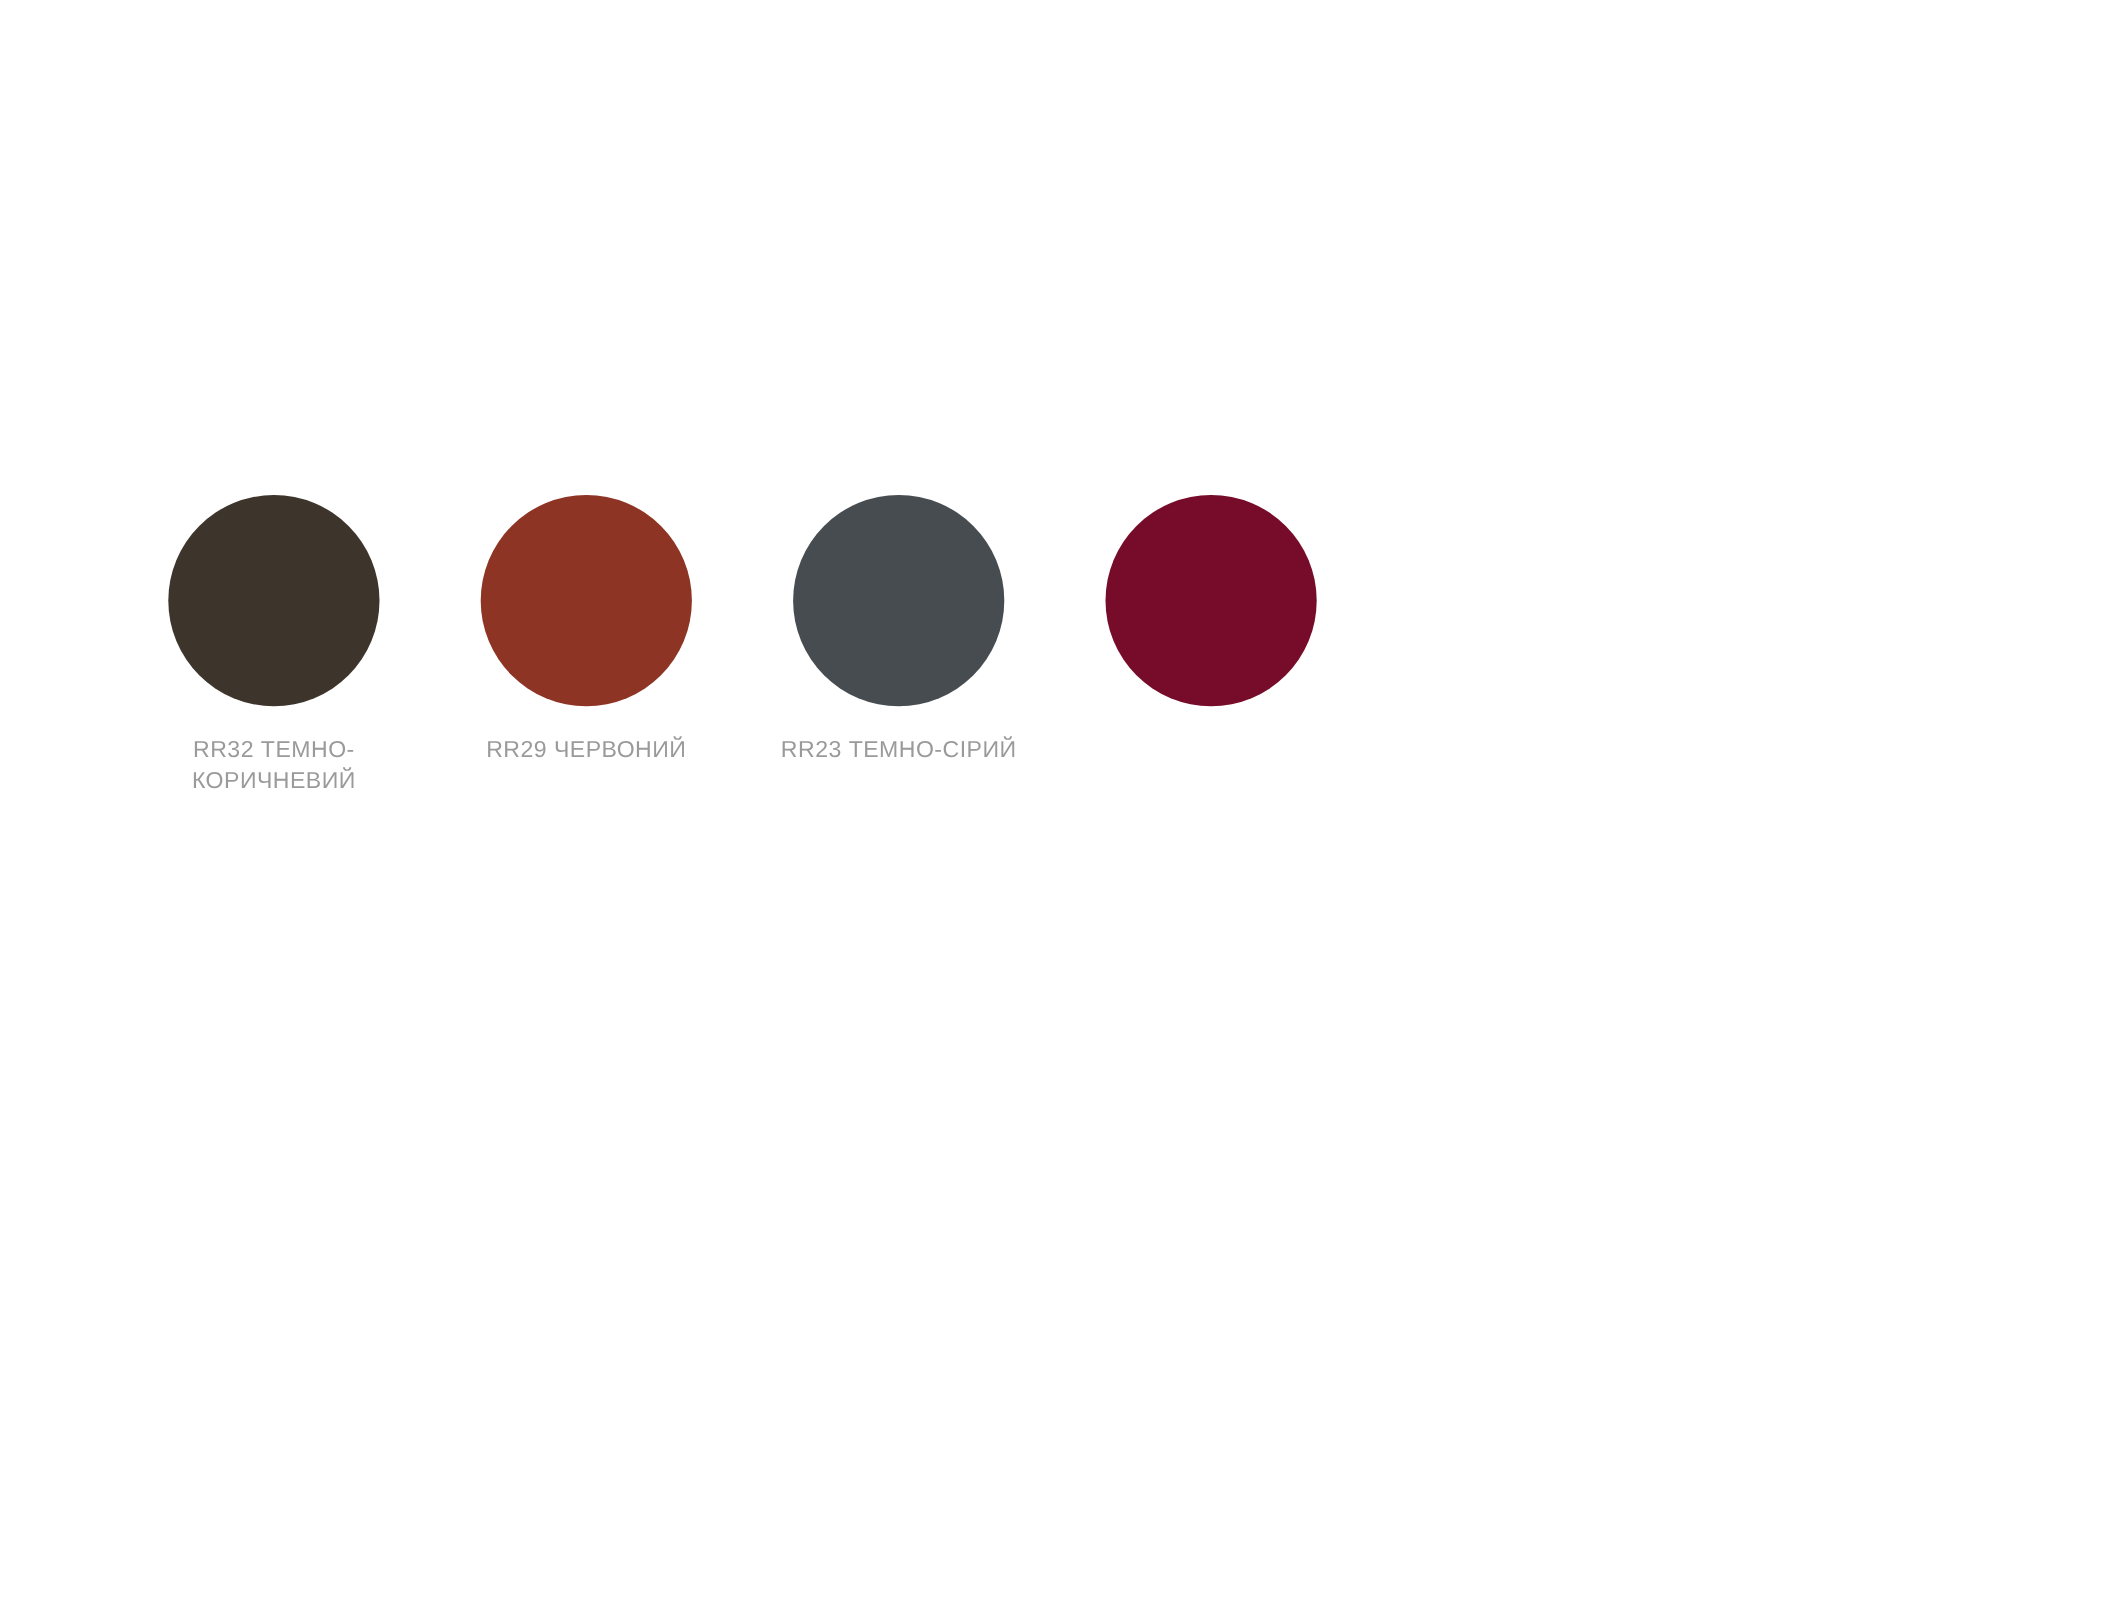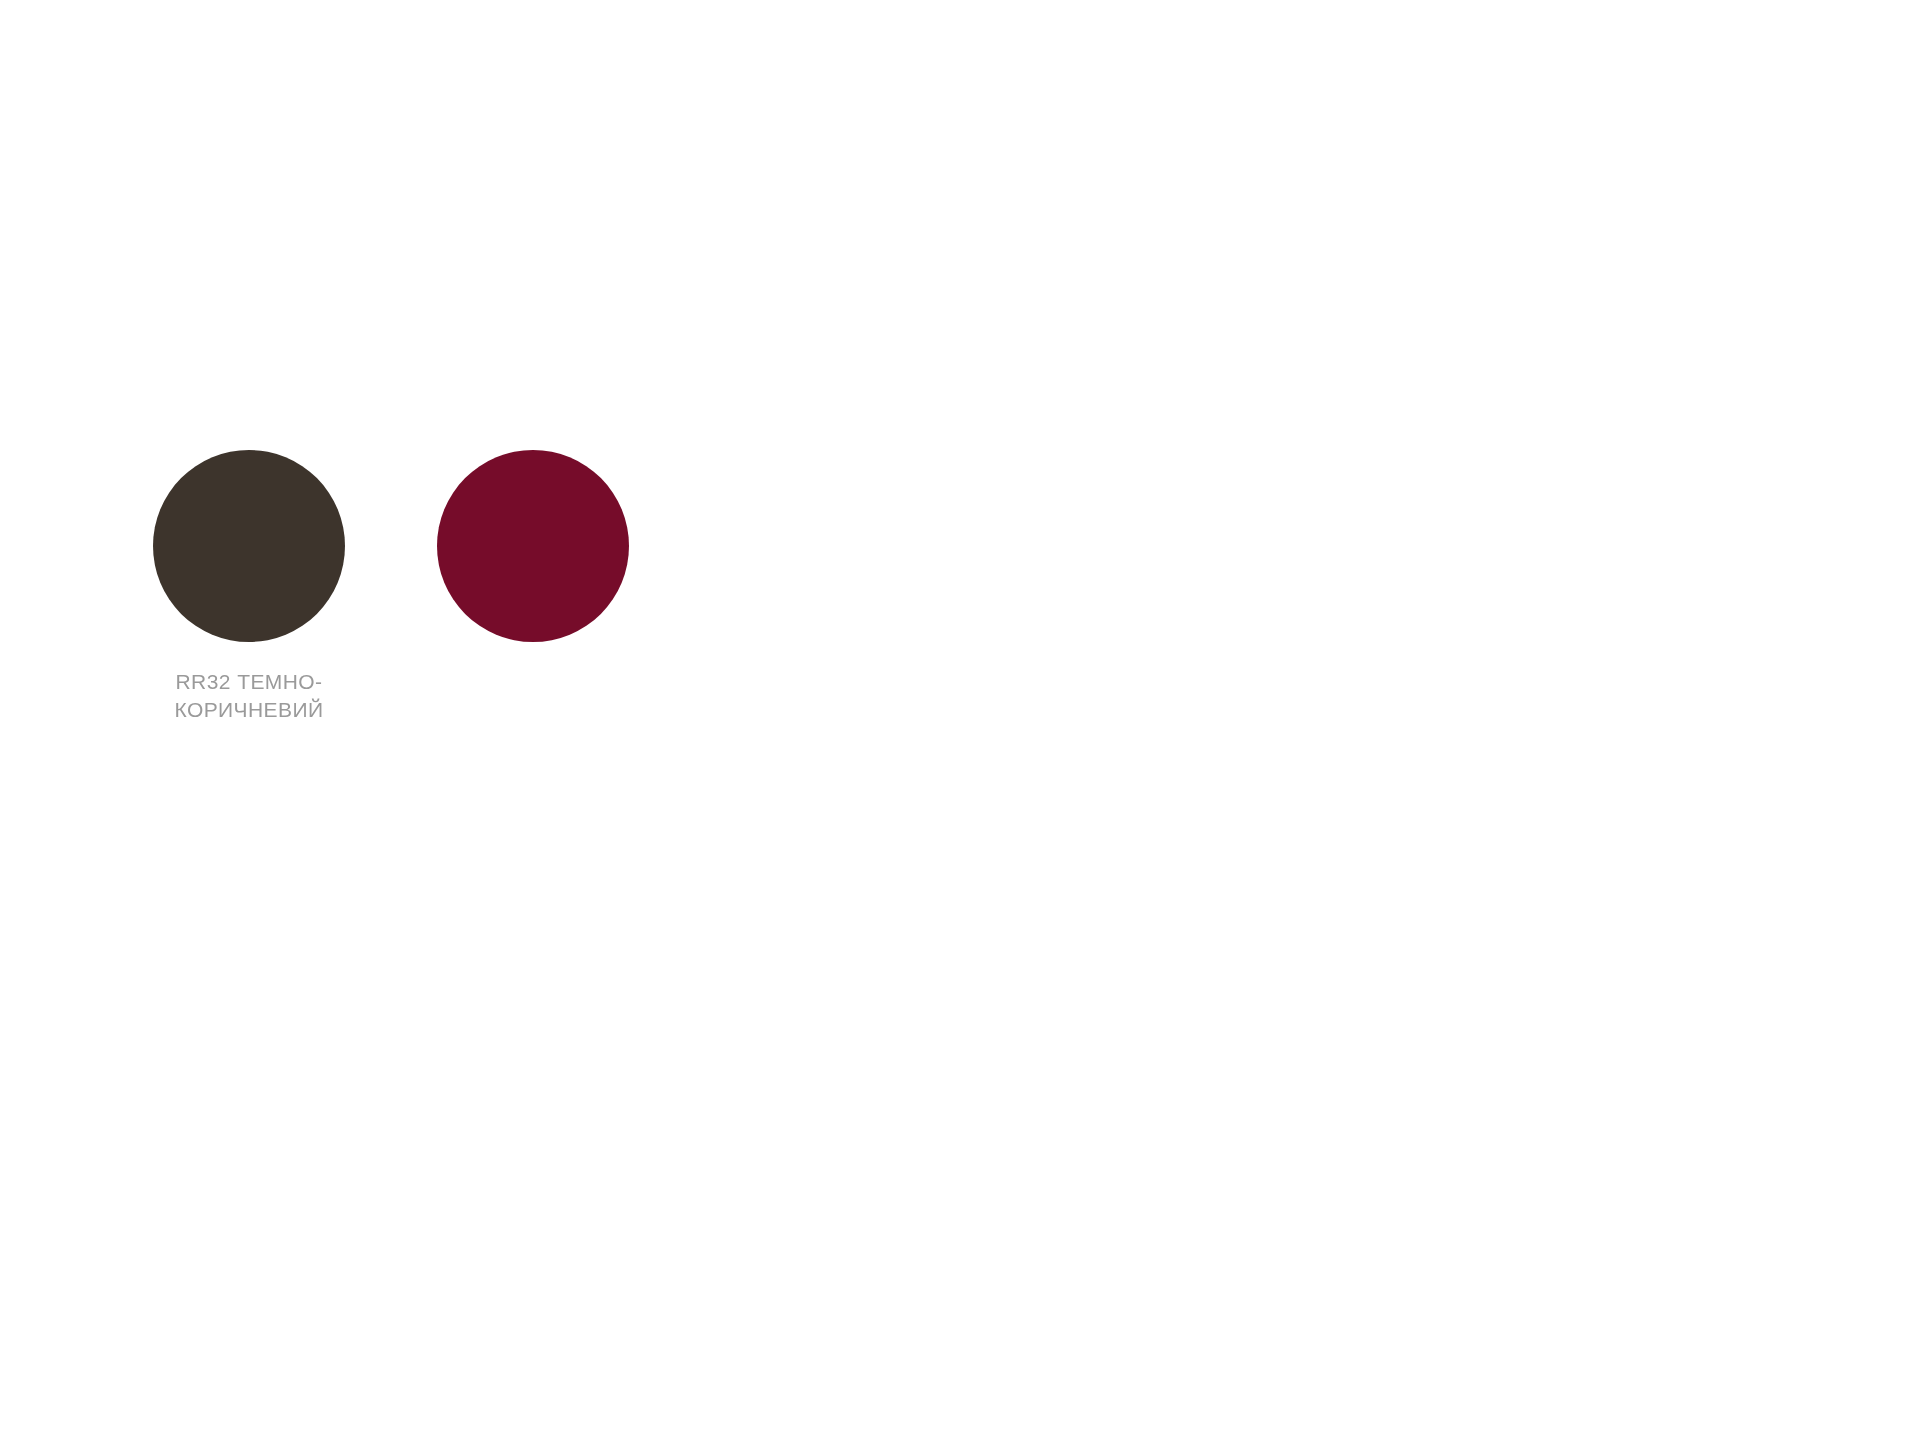--- a/index.html
+++ b/index.html
@@ -67,16 +67,24 @@
 </head>
 <body style="background-color: rgb(255, 255, 255);">
 
 <div id="swatch-page">
   <div id="swatch-grid">
       <div class="swatch-item">
         <div class="swatch-circle" style="background-color: rgb(61, 52, 44);"></div>
         <div class="swatch-label">RR32 ТЕМНО-КОРИЧНЕВИЙ</div>
       </div>
       <div class="swatch-item">
+        <div class="swatch-circle" style="background-color: rgb(142, 52, 36);"></div>
+        <div class="swatch-label">RR29 ЧЕРВОНИЙ</div>
+      </div>
+      <div class="swatch-item">
+        <div class="swatch-circle" style="background-color: rgb(71, 76, 81);"></div>
+        <div class="swatch-label">RR23 ТЕМНО-СІРИЙ</div>
+      </div>
+      <div class="swatch-item">
         <div class="swatch-circle" style="background-color: rgb(118, 12, 42);"></div>
       </div>
     </div>
 </div>
 
 </body></html>

